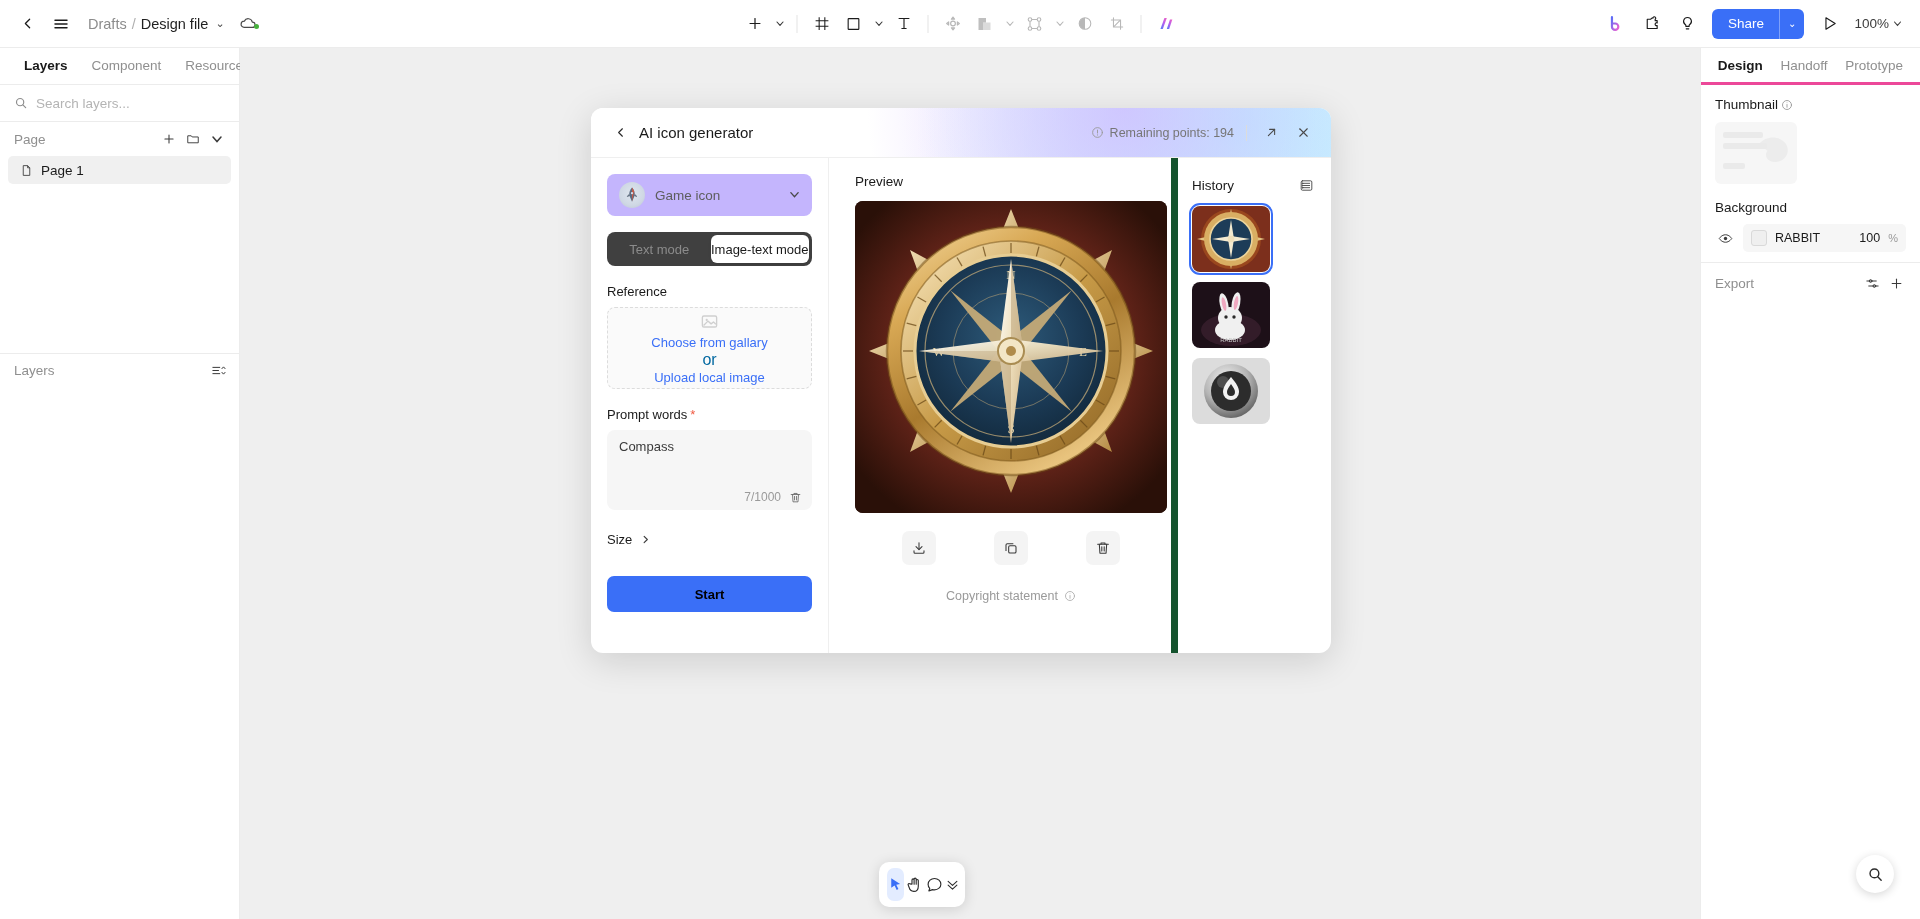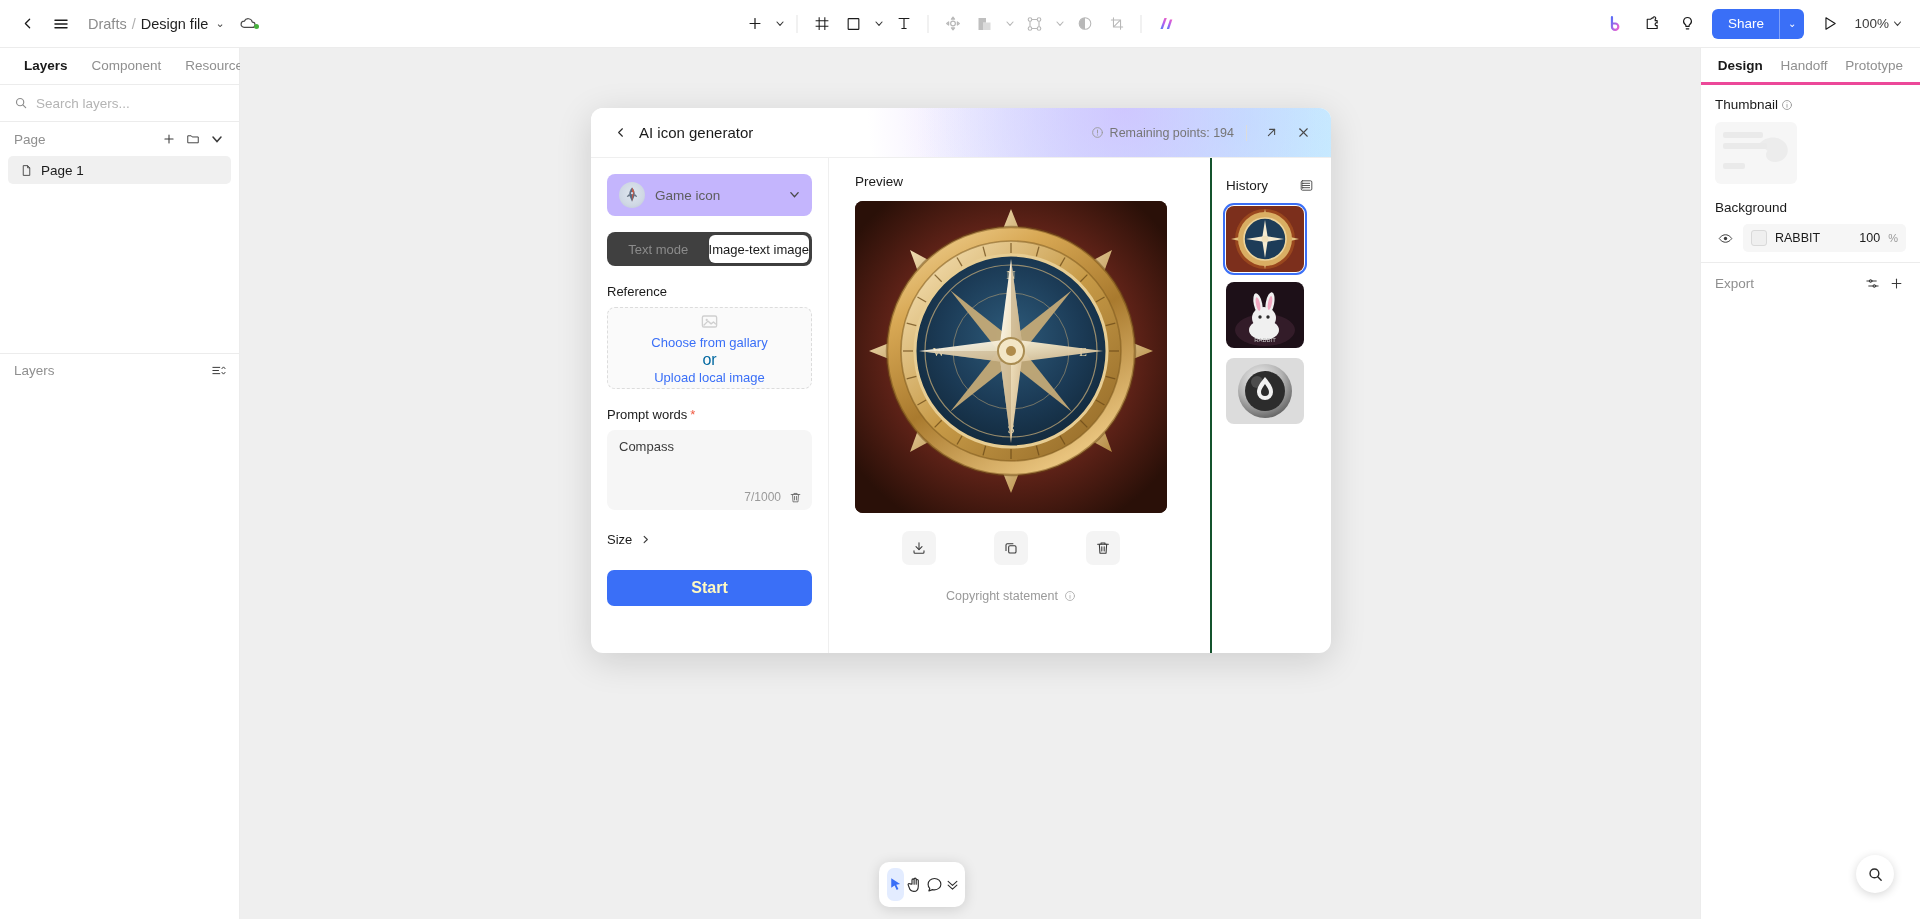--- a/index.html
+++ b/index.html
@@ -178,21 +178,21 @@
   .mh-title { font-size: 15px; color: #1a1a1a; margin-left: 8px; white-space: nowrap; }
   .mh-spacer { flex: 1; }
   .mh-points { display: flex; align-items: center; gap: 6px; font-size: 12.5px; color: #767676; }
   .mh-div { width: 1px; height: 16px; background: #dcdcdc; margin: 0 12px; }
   .mh-icon { width: 24px; height: 24px; display:flex; align-items:center;
              justify-content:center; cursor:pointer; color:#4a4a4a; border-radius:4px; }
 
   .modal-body { display: flex; height: 495px; }
   .mb-left { width: 238px; border-right: 1px solid #efefef; padding: 16px 16px 0 16px; }
   .mb-mid   { flex: 1; padding: 16px 0 0 26px; }
-  .mb-right { width: 121px; border-left: 2px solid #14532d; padding: 16px 0 0 14px; }
+  .mb-right { width: 160px; border-left: 7px solid #14532d; padding: 16px 0 0 14px; }
 
   .model-sel {
     height: 42px; background: #c4b5fd; border-radius: 8px;
     display: flex; align-items: center; gap: 10px; padding: 0 12px; cursor: pointer;
   }
   .model-av {
     width: 26px; height: 26px; border-radius: 50%; flex: none; overflow: hidden;
     background: radial-gradient(circle at 50% 45%, #dfe6ef 0%, #cfd8e4 60%, #b9c3d2 100%);
     display: flex; align-items: center; justify-content: center;
   }
@@ -227,22 +227,22 @@
   .promptbox .pv { font-size: 13px; color: #3a3a3a; flex: 1; }
   .pb-foot { display: flex; align-items: center; justify-content: flex-end; gap: 8px; }
   .pb-count { font-size: 12px; color: #9a9a9a; }
   .pb-trash { cursor: pointer; color: #6a6a6a; display:flex; }
 
   .sizerow {
     margin-top: 16px; height: 26px; display: flex; align-items: center; gap: 8px;
     font-size: 13px; color: #1a1a1a; cursor: pointer;
   }
   .start-btn {
-    margin-top: 18px; height: 36px; background: #3a6ff7; color: #fef9c3; border-radius: 7px;
-    display: flex; align-items: center; justify-content: center; font-size: 16px;
+    margin-top: 24px; height: 36px; background: #3a6ff7; color: #000000; border-radius: 7px;
+    display: flex; align-items: center; justify-content: center; font-size: 13px;
     font-weight: bold; cursor: pointer; border: none; width: 100%;
     font-family: inherit;
   }
 
   .prev-label { font-size: 13.5px; color: #1a1a1a; }
   .prev-img {
     margin-top: 12px; width: 312px; height: 312px; border-radius: 8px; overflow: hidden;
     position: relative; background: #2a1410;
   }
   .prev-actions {
@@ -650,21 +650,21 @@
           <span class="model-name">Game icon</span>
           <span class="model-caret">
             <svg width="11" height="11" viewBox="0 0 12 12" fill="none" stroke="currentColor" stroke-width="1.5" stroke-linecap="round">
                 <polyline points="2,4 6,8.5 10,4"></polyline>
               </svg>
           </span>
         </div>
 
         <div class="modeseg">
           <div class="seg">Text mode</div>
-          <div class="seg active">Image-text image</div>
+          <div class="seg active">Image-text mode</div>
         </div>
 
         <div class="field-label">Reference</div>
         <div class="dropzone">
           <svg width="19" height="19" viewBox="0 0 24 24" fill="none" stroke="#cfcfcf" stroke-width="1.7" stroke-linejoin="round" style="margin-bottom:3px">
               <rect x="3" y="5" width="18" height="14" rx="2"></rect>
               <circle cx="8.5" cy="10" r="1.4" fill="#cfcfcf" stroke="none"></circle>
               <polyline points="4.5,17 10,11.5 14,15 17,12.5 20,15.5"></polyline>
             </svg>
           <span class="dz-link">Choose from gallary</span>

